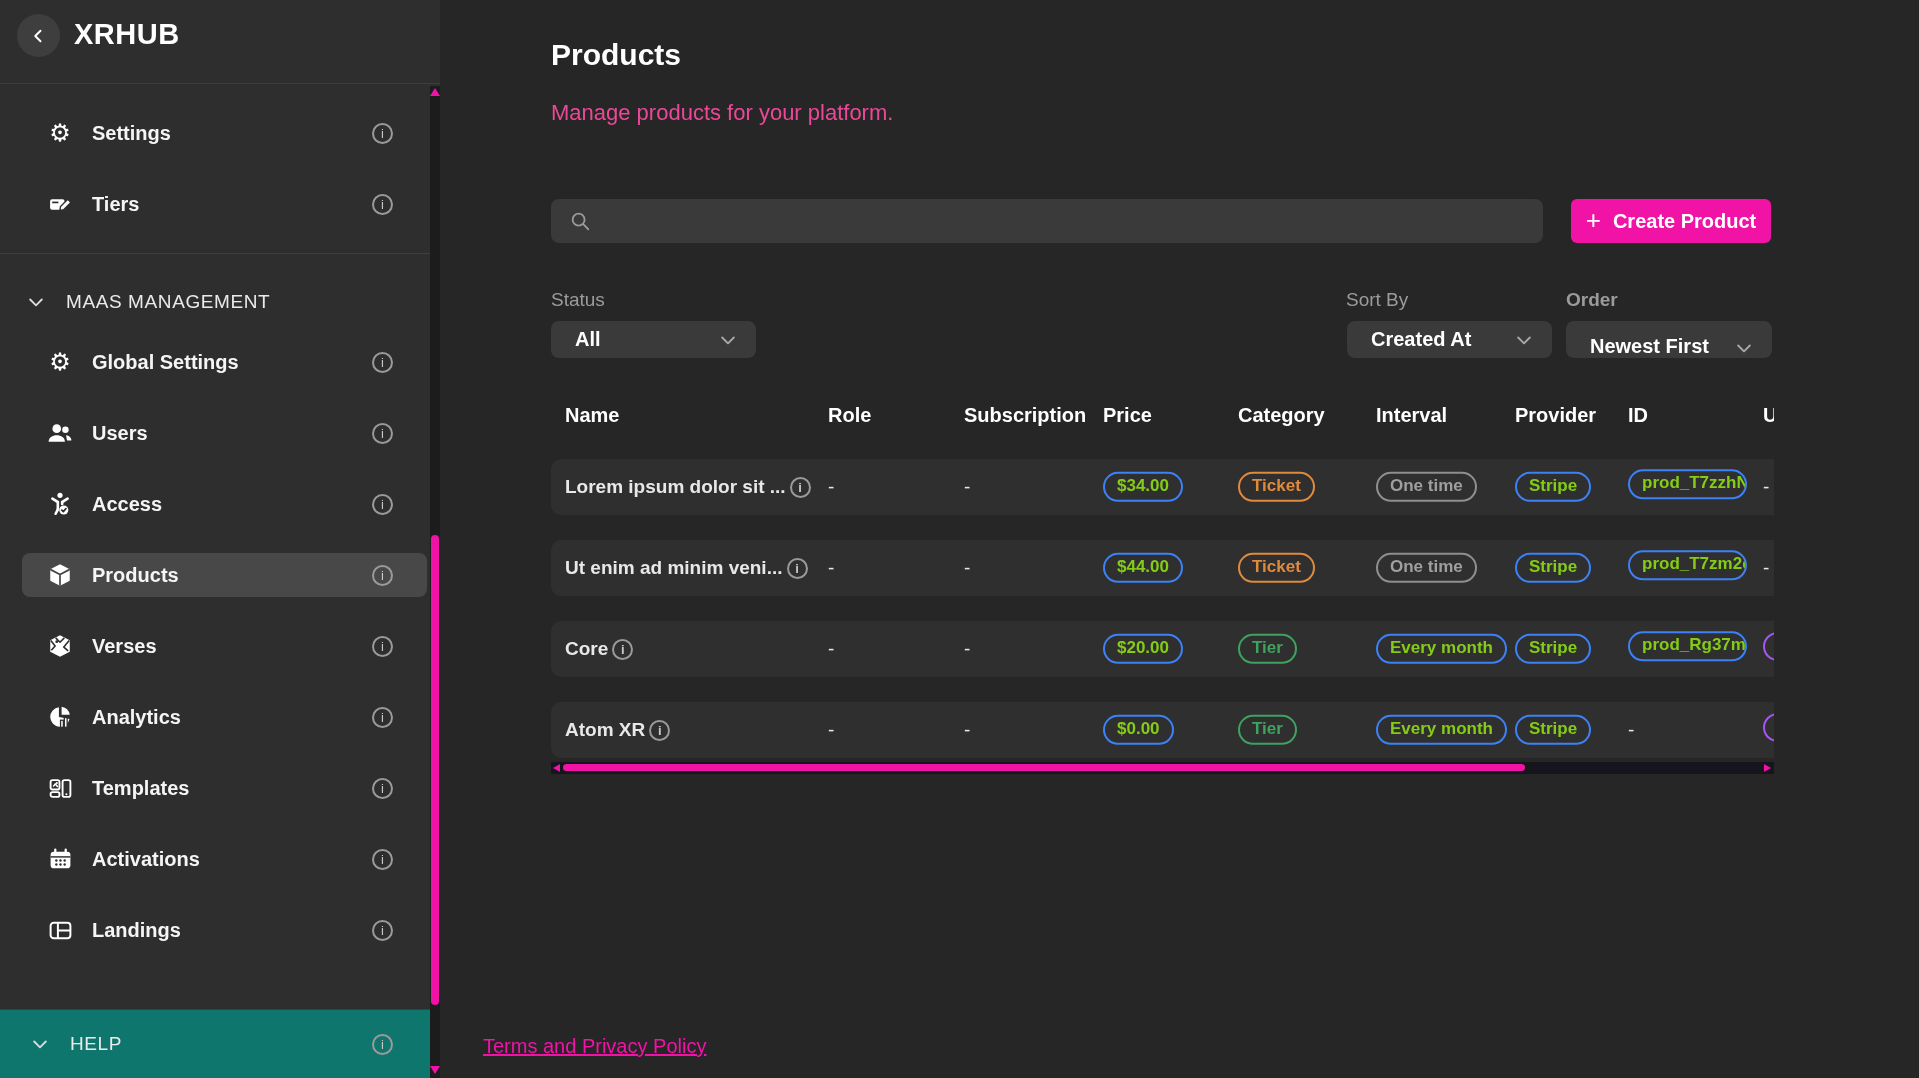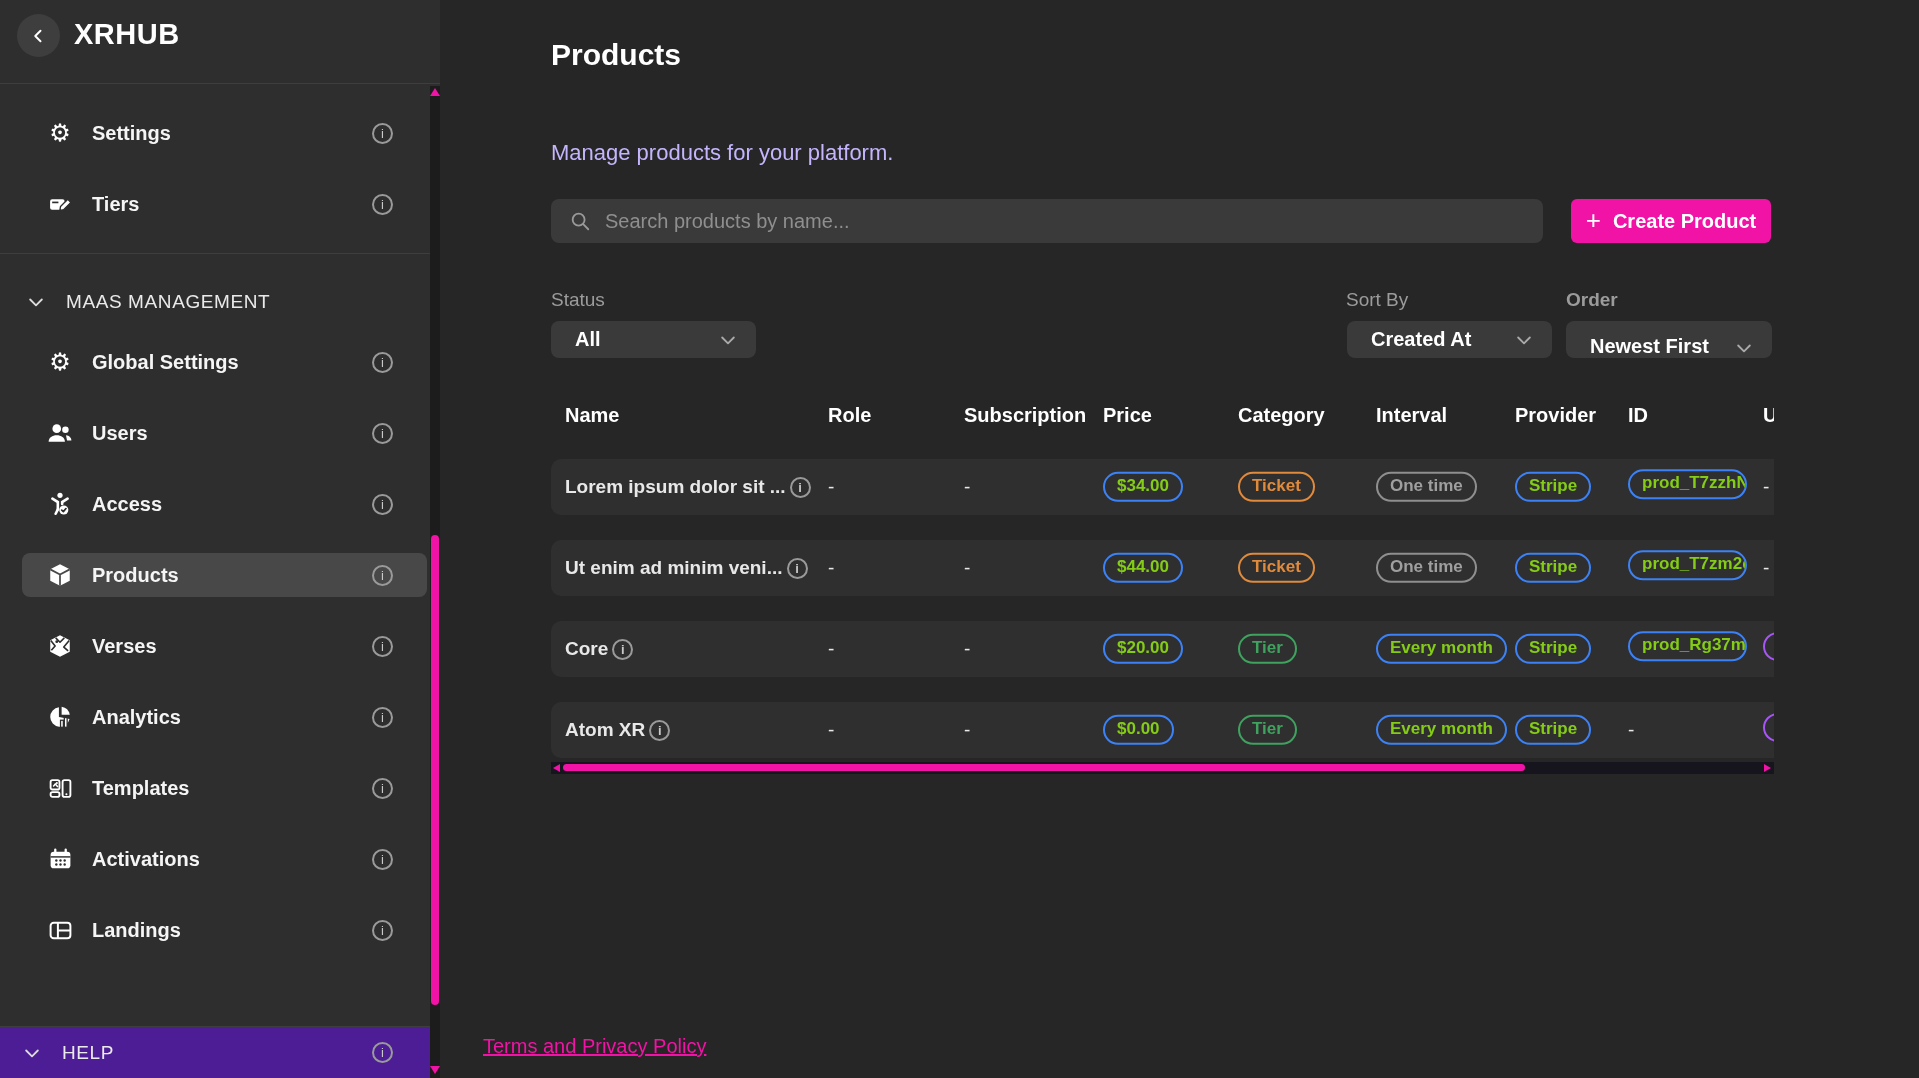--- a/index.html
+++ b/index.html
@@ -23,37 +23,37 @@
   .info-dot { position:absolute; right:34px; width:21px; height:21px; border:2px solid #9a9a9a;
     border-radius:50%; color:#c9c9c9; font-size:13px; display:flex; align-items:center;
     justify-content:center; cursor:pointer; }
   .nav-divider { height:1px; background:#3e3e3e; margin-top:20px; }
   .section-hdr { position:relative; height:44px; margin-top:26px; display:flex; align-items:center;
     padding-left:26px; cursor:pointer; }
   .section-hdr .chev { margin-right:20px; }
   .section-label { font-size:19px; color:#eaeaea; letter-spacing:.6px; }
   .maas-items { margin-top:16px; }
 
-  .help-bar { position:absolute; bottom:0; left:0; width:440px; height:52px; background:#4c1d95;
-    border-top:1px solid #3e3e3e; display:flex; align-items:center; padding-left:22px; cursor:pointer; }
+  .help-bar { position:absolute; bottom:0; left:0; width:440px; height:69px; background:#0f766e;
+    border-top:1px solid #3e3e3e; display:flex; align-items:center; padding-left:30px; cursor:pointer; }
   .help-bar .chev { margin-right:20px; }
   .help-bar .info-dot { right:47px; }
 
   
   .v-track { position:absolute; right:0; top:86px; bottom:0; width:10px; background:#1d1c1c; }
   .v-up { position:absolute; right:0; top:88px; width:0; height:0;
     border-left:5px solid transparent; border-right:5px solid transparent; border-bottom:8px solid #f112a6; }
   .v-thumb { position:absolute; right:1px; top:535px; height:470px; width:8px; background:#f112a6; border-radius:4px; }
   .v-down { position:absolute; right:0; bottom:4px; width:0; height:0;
     border-left:5px solid transparent; border-right:5px solid transparent; border-top:8px solid #f112a6; }
 
   
   .main { position:absolute; left:440px; top:0; width:1479px; height:1078px; background:#272626; }
   .page-title { position:absolute; left:111px; top:38px; font-size:30px; font-weight:bold; color:#fff; }
-  .page-sub   { position:absolute; left:111px; top:100px; font-size:22px; color:#c4b5fd;margin-top:40px; }
+  .page-sub   { position:absolute; left:111px; top:100px; font-size:22px; color:#ec4899; }
 
   .search-box { position:absolute; left:111px; top:199px; width:992px; height:44px; background:#3a3a3a;
     border-radius:8px; display:flex; align-items:center; padding-left:18px; }
   .search-box input { background:transparent; border:none; outline:none; color:#e5e5e5;
     font-size:20px; margin-left:14px; width:900px; font-family:inherit; }
   .search-box input::placeholder { color:#8f8f8f; }
 
   .create-btn { position:absolute; left:1131px; top:199px; width:200px; height:44px; background:#f112a6;
     border:none; border-radius:6px; color:#fff; font-size:20px; font-weight:bold; cursor:pointer;
     display:flex; align-items:center; justify-content:center; gap:12px; font-family:inherit; }
@@ -278,21 +278,20 @@
   <div class="page-title">Products</div>
   <div class="page-sub">Manage products for your platform.</div>
 
   <div class="search-box">
     <span>
       <svg width="22" height="22" viewBox="0 0 24 24">
           <circle cx="10.5" cy="10.5" r="6.5" fill="none" stroke="#9a9a9a" stroke-width="2"></circle>
           <line x1="15.5" y1="15.5" x2="21" y2="21" stroke="#9a9a9a" stroke-width="2" stroke-linecap="round"></line>
         </svg>
     </span>
-    <input type="text" placeholder="Search products by name..." style="">
   </div>
 
   <button class="create-btn">
     <span class="plus-glyph">+</span>
     <span>Create Product</span>
   </button>
 
   <div class="filter-label lbl-status">Status</div>
   <div class="select sel-status">
     <span class="sel-val">All</span>

